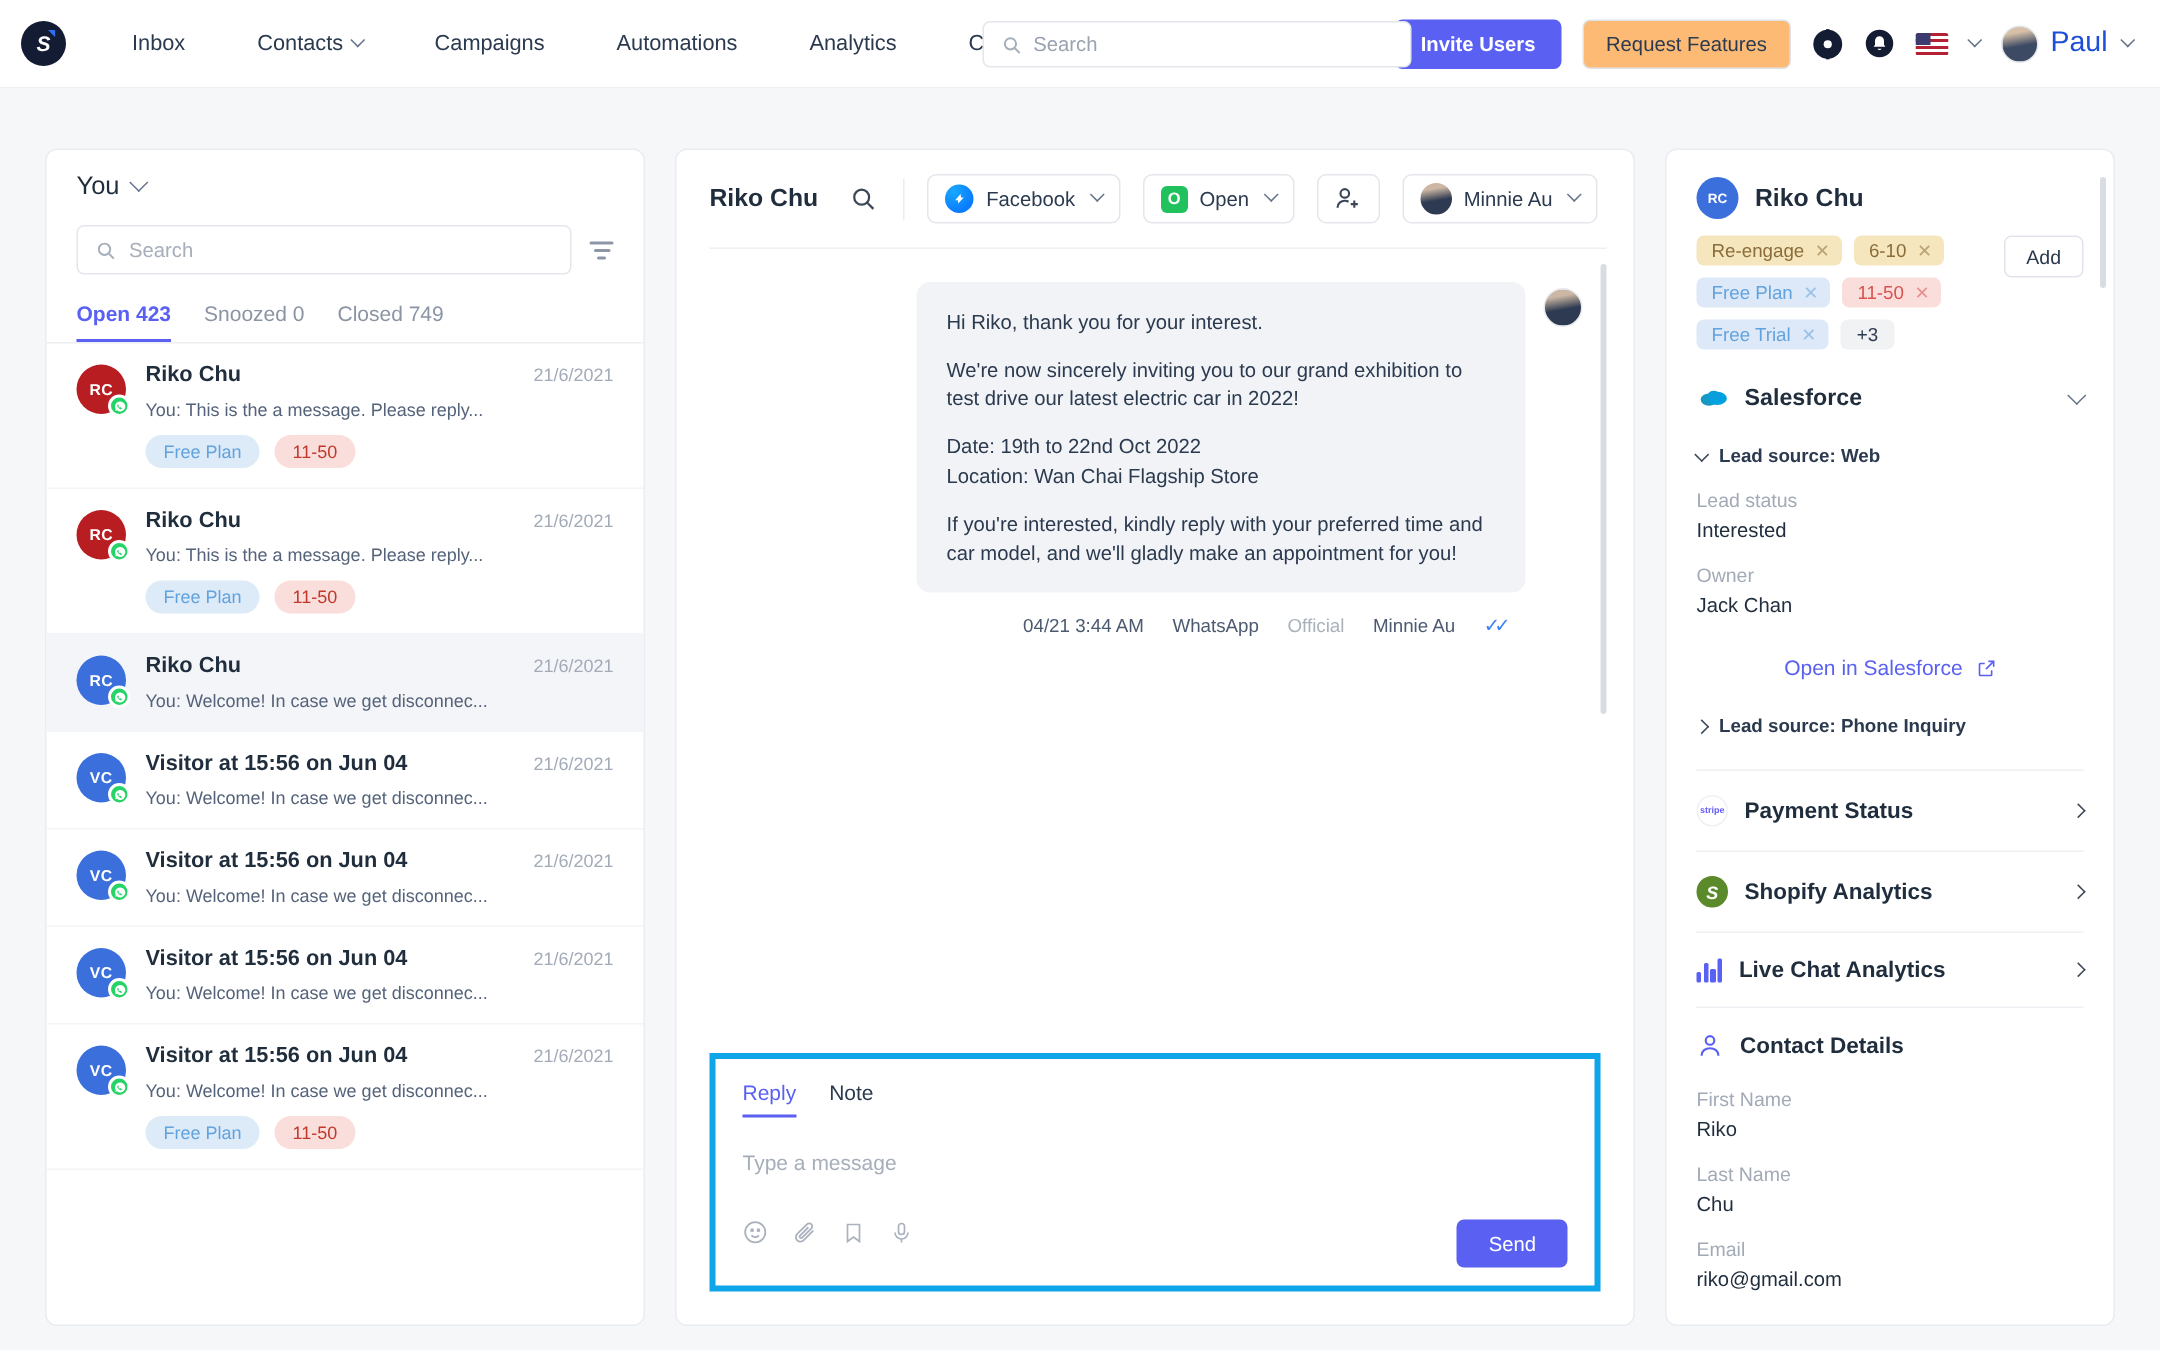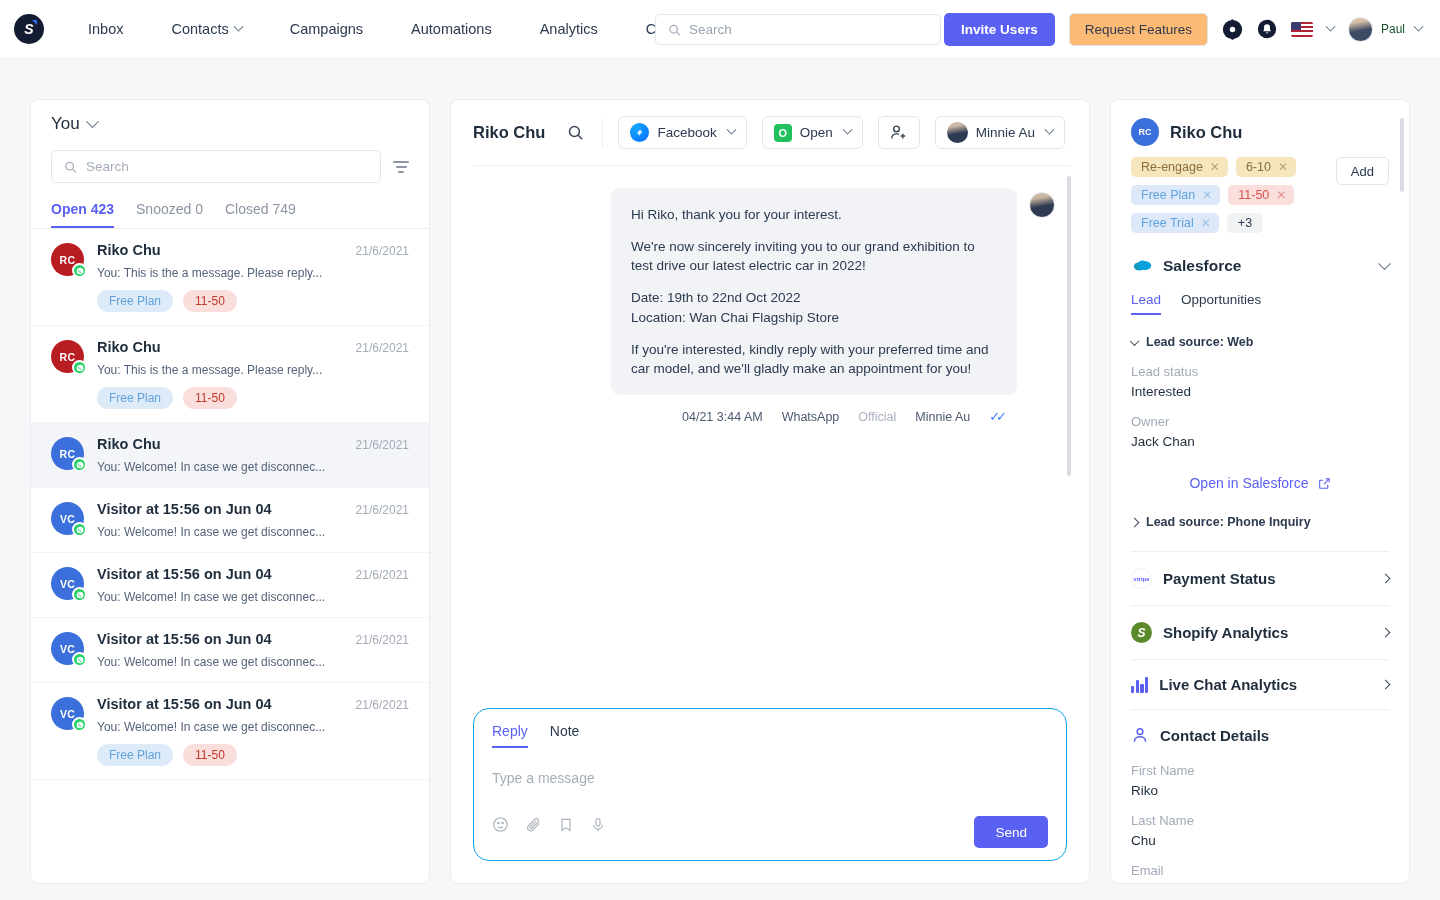--- a/index.html
+++ b/index.html
@@ -77,21 +77,21 @@
     position: relative; background: #fff; display: inline-block;
   }
   .flag .stripes { position: absolute; inset: 0;
     background: repeating-linear-gradient(to bottom,#b22234 0 2.1px,#fff 2.1px 4.2px); }
   .flag .canton { position: absolute; left: 0; top: 0; width: 10px; height: 8px; background: #3c3b6e; }
   .avatar-user {
     width: 25px; height: 25px; border-radius: 50%;
     background: linear-gradient(170deg,#d8c0a8 20%,#3c4a63 55%);
     border: 1px solid #e3e6eb;
   }
-  .user-name { font-size: 12px; color: #14532d; }
+  .user-name { font-size: 19px; color: #1d4ed8; }
 
   
   .workspace {
     display: flex; gap: 20px;
     padding: 40px 20px 0 30px;
     height: calc(900px - 59px);
     align-items: flex-start;
   }
   .card { background: #fff; border: 1px solid #e9ecf1; border-radius: 8px; }
 
@@ -196,21 +196,21 @@
   .sender-av { width: 26px; height: 26px; border-radius: 50%; flex: 0 0 auto;
     background: linear-gradient(170deg,#cbb7a3 22%,#2e3a51 55%);
     border: 1px solid #e6e9ee; margin-top: 4px; }
   .msg-meta {
     display: flex; justify-content: flex-end; align-items: center; gap: 19px;
     font-size: 12.5px; color: #4c5a70; margin: 14px 52px 0 0;
   }
   .msg-meta .muted { color: #a9b1bd; }
   .ticks { color: #3b82f6; font-size: 13px; letter-spacing: -4px; }
 
-  .composer { margin: 0 22px 22px 22px; border: 1px solid #0ea5e9; border-radius: 16px; padding: 14px 18px 12px 18px; }
+  .composer { margin: 0 22px 22px 22px; border: 4px solid #0ea5e9; border-radius: 0; padding: 14px 18px 12px 18px; }
   .comp-tabs { display: flex; gap: 22px; border-bottom: 0; }
   .comp-tab { font-size: 14px; color: #2b3a4f; padding-bottom: 7px; cursor: pointer; }
   .comp-tab.active { color: #5a61f2; border-bottom: 2px solid #5a61f2; }
   .comp-input { margin-top: 22px; font-size: 14px; color: #a6aeba; min-height: 20px; cursor: text; }
   .comp-bottom { display: flex; align-items: flex-start; margin-top: 26px; }
   .comp-icons { display: flex; gap: 16px; align-items: center; }
   .comp-icons span { cursor: pointer; color: #aab2be; display: flex; }
   .btn-send {
     margin-left: auto; background: #5a61f2; color: #fff; border: none;
     height: 32px; padding: 0 21px; border-radius: 5px; font-size: 13.5px;
@@ -662,24 +662,20 @@
           <svg width="19" height="14" viewBox="0 0 24 17">
             <ellipse cx="8" cy="9" rx="7" ry="5.2" fill="#1798c1"></ellipse>
             <ellipse cx="15" cy="8" rx="8" ry="5.6" fill="#00a1e0"></ellipse>
             <ellipse cx="12" cy="5.5" rx="5" ry="4" fill="#0d9dda"></ellipse>
           </svg>
         </span>
         <span class="sf-title">Salesforce</span>
         <span class="chev sf-chev"></span>
       </div>
 
-      <div class="sf-tabs" id="sf-tabs">
-          <div class="sf-tab active">Lead</div>
-          <div class="sf-tab">Opportunities</div>
-        </div>
 
       <div class="sf-src">
         <span class="caret-d"></span>
         <span>Lead source: Web</span>
       </div>
 
       <div id="sf-fields">
           <div class="fld-label">Lead status</div>
    <div class="fld-value">Interested</div>
           <div class="fld-label">Owner</div>

